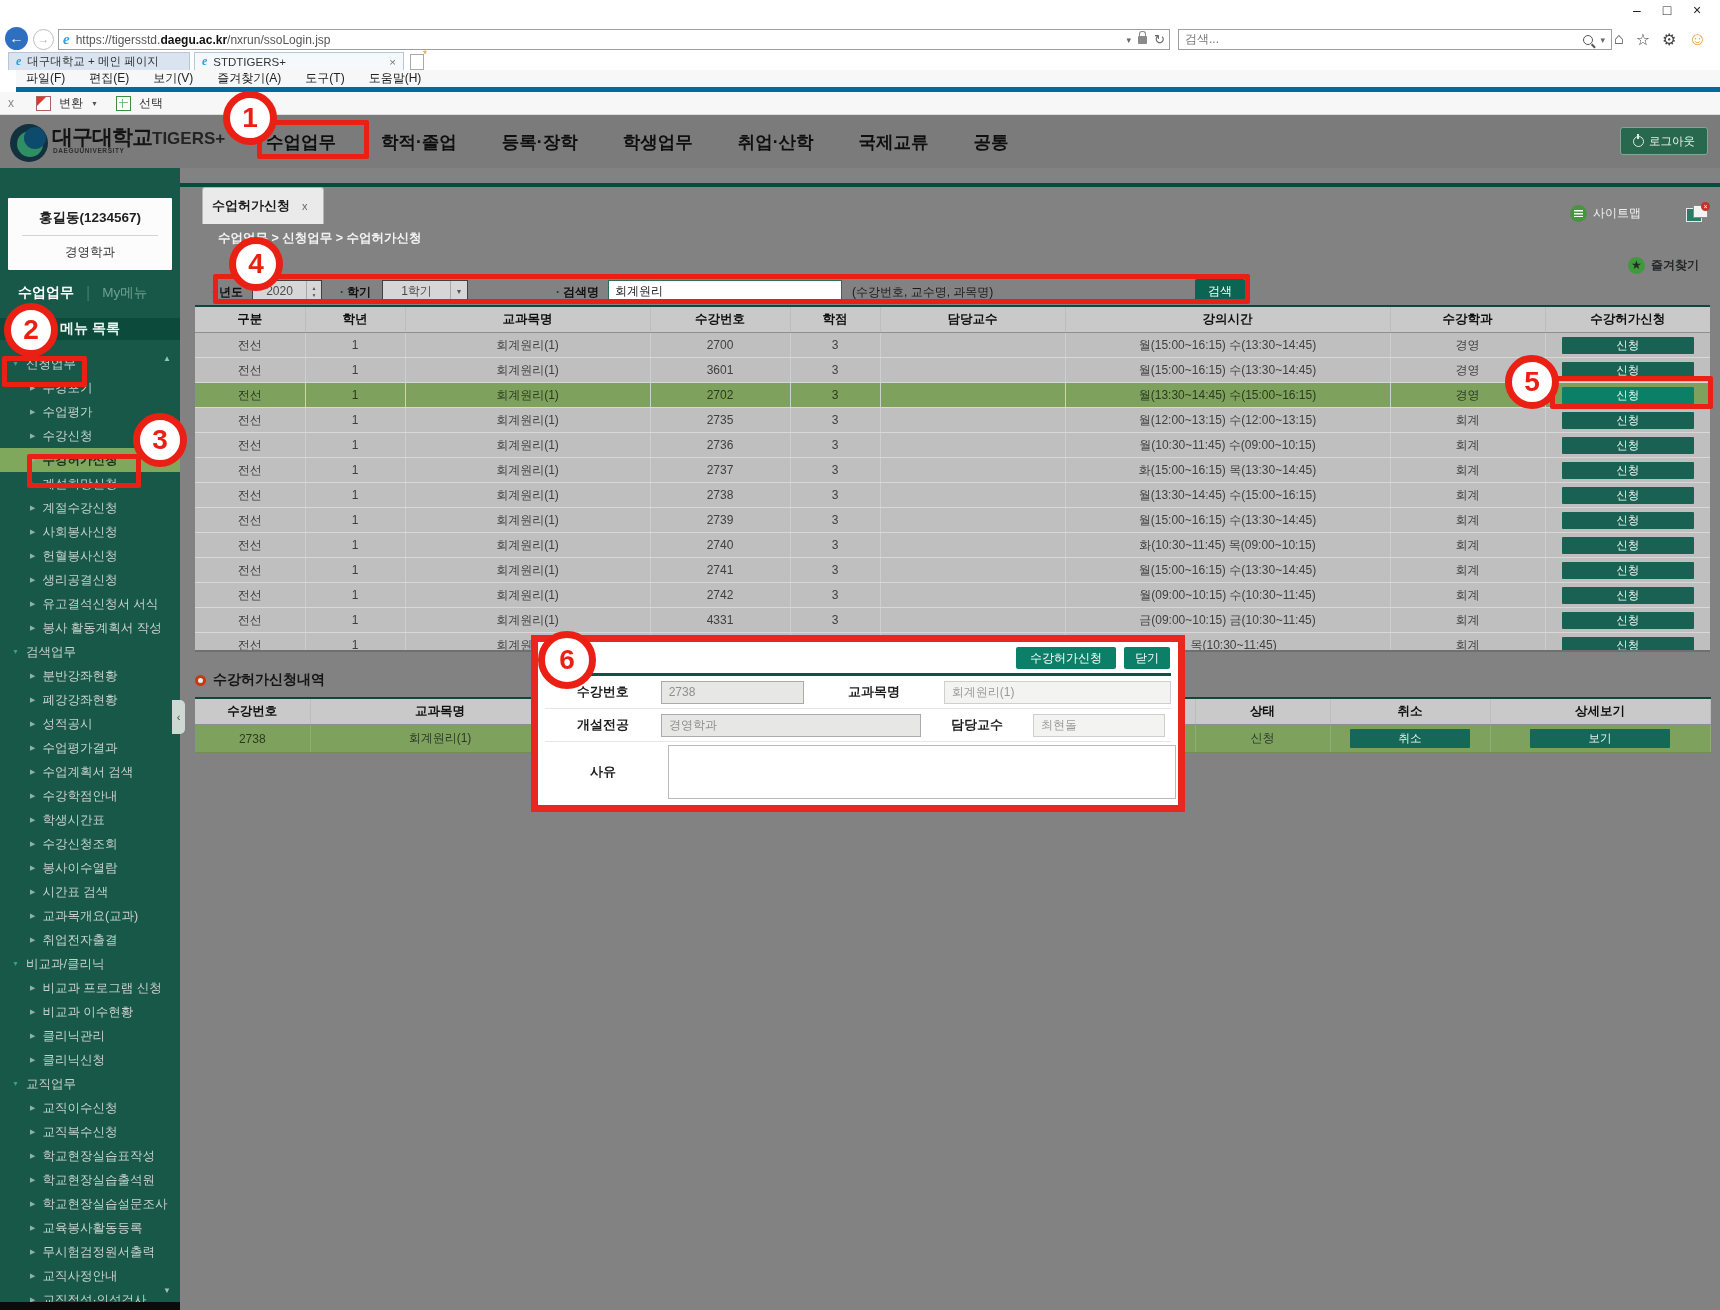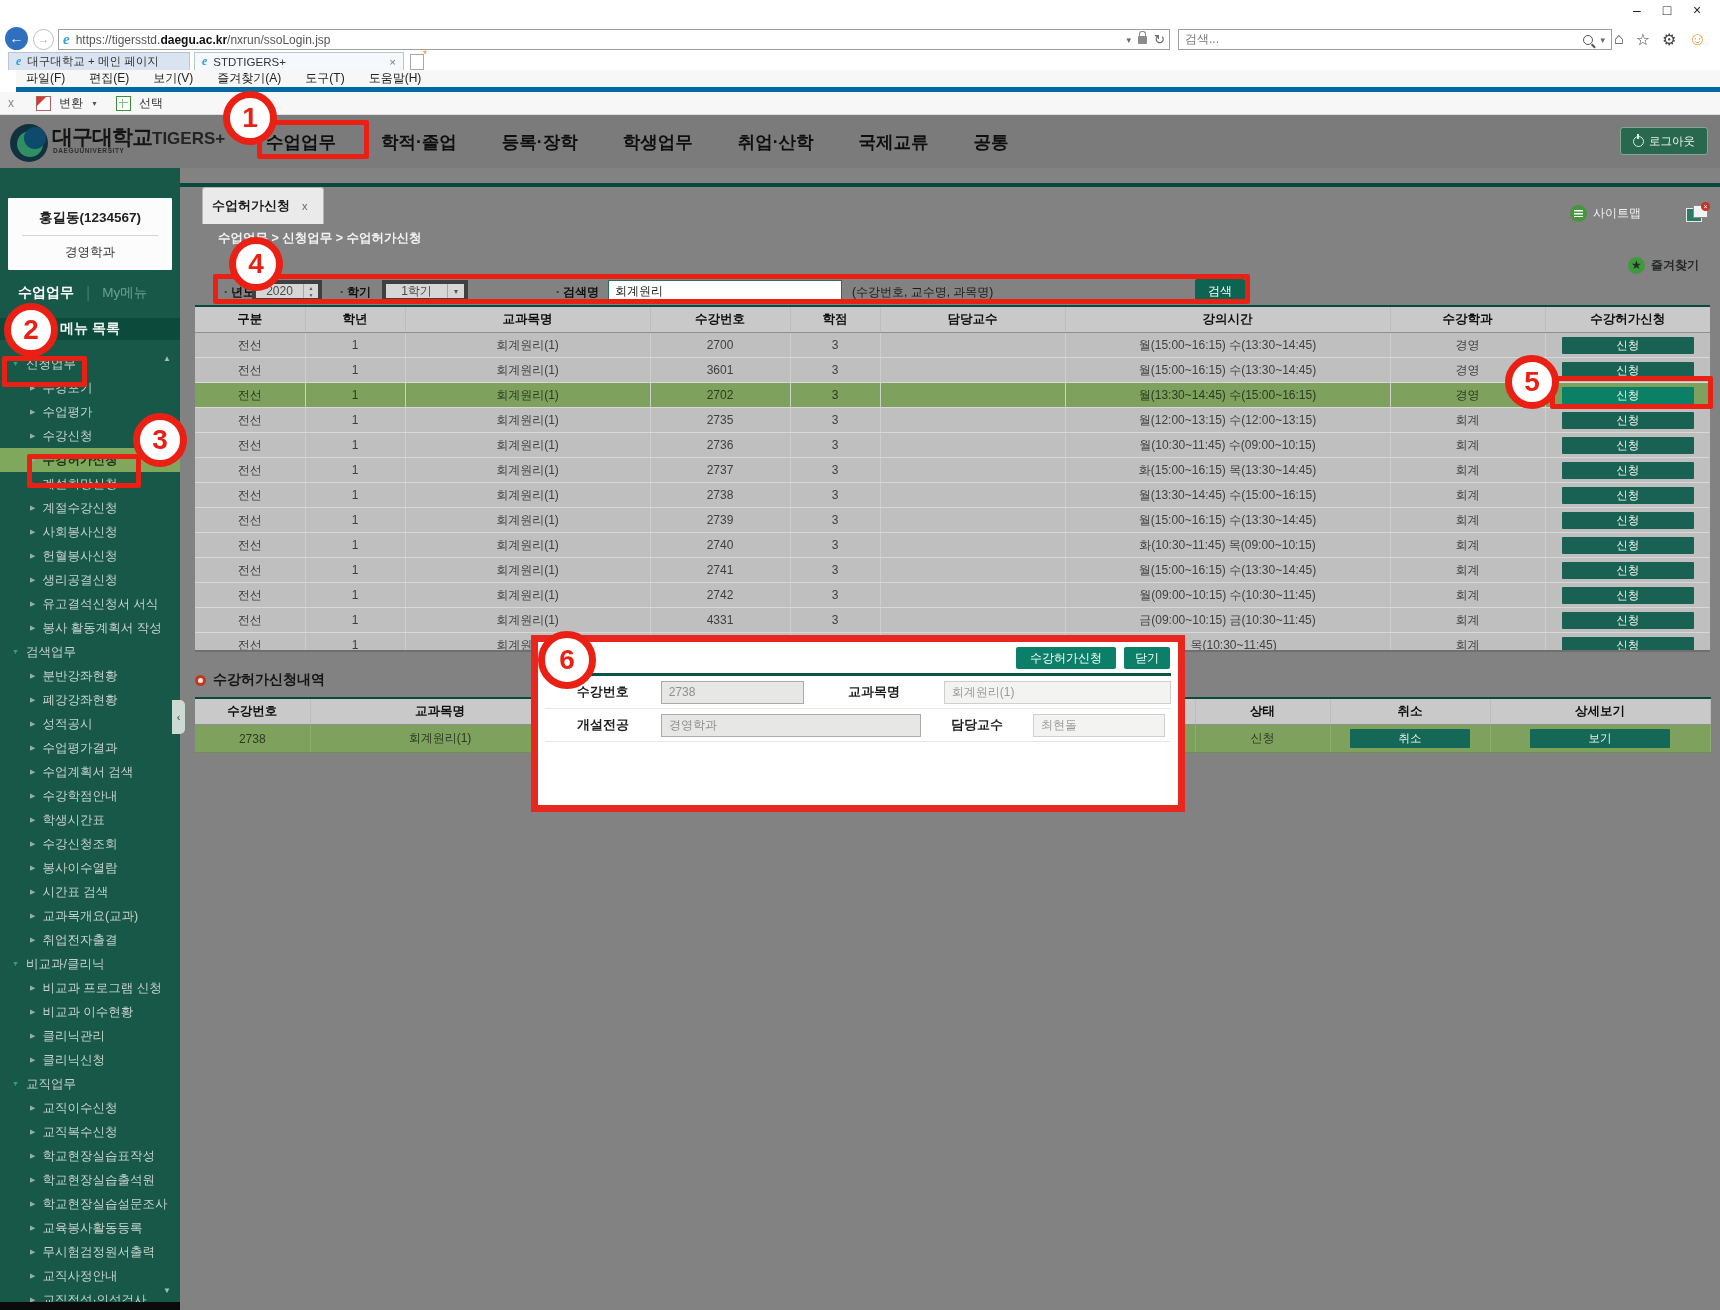--- a/index.html
+++ b/index.html
@@ -88,21 +88,21 @@
   .popup-ic .b2{position:absolute;left:7px;top:0;width:13px;height:11px;background:#f4f4f4;border:1px solid #8a8a8a}
   .popup-ic .bx{position:absolute;right:-2px;top:-3px;width:9px;height:9px;border-radius:50%;background:#c4332a;color:#fff;font-size:7px;line-height:9px;text-align:center}
   .fav{left:1628px;top:257px;display:flex;align-items:center;gap:6px}
   .fav-ic{width:17px;height:17px;border-radius:50%;background:#3f9a3c;color:#fff;font-size:10px;line-height:17px;text-align:center}
   .fav span{font-size:12px;color:#26282a;font-weight:bold}
   .breadcrumb{left:218px;top:230px;font-size:12.5px;font-weight:bold;color:#f2f2f2}
   
   .srow{z-index:2}
   .slabel{font-size:12px;font-weight:bold;color:#101010}
   .slabel::before{content:"·";margin-right:3px;color:#0c4a3c;font-weight:900}
-  .ybox,.sembox{background:#d6d6d6;border:4px solid #404040;box-sizing:border-box;font-size:12px;color:#4a4a4a;display:flex;align-items:center}
+  .ybox,.sembox{background:#d6d6d6;border:1px solid #404040;box-sizing:border-box;font-size:12px;color:#4a4a4a;display:flex;align-items:center}
   .ybox{left:252px;top:280px;width:70px;height:22px}
   .ybox .yv{flex:1;text-align:center}
   .spin{width:14px;height:100%;border-left:1px solid #a8a8a8;display:flex;flex-direction:column;align-items:center;justify-content:center;font-size:5px;color:#555;gap:1px}
   .sembox{left:382px;top:280px;width:86px;height:22px}
   .sembox .sv{flex:1;text-align:center}
   .ddarr{width:16px;height:100%;border-left:1px solid #a8a8a8;display:flex;align-items:center;justify-content:center;font-size:8px;color:#555}
   .kwinput{left:608px;top:280px;width:234px;height:22px;background:#fff;border:1px solid #2a6f5e;box-sizing:border-box;font-size:12px;color:#222;display:flex;align-items:center;padding-left:6px}
   .hint{left:852px;top:284px;font-size:12px;color:#1a1a1a}
   .searchbtn{left:1195px;top:279px;width:50px;height:25px;background:#0c6552;color:#fff;font-size:12px;display:flex;align-items:center;justify-content:center;border-radius:2px}
   
@@ -306,21 +306,21 @@
   <span class="b1"></span>
     <span class="b2"></span>
     <span class="bx">×</span>
 </div>
 <div class="abs fav">
   <span class="fav-ic">★</span>
   <span>즐겨찾기</span>
 </div>
 <div class="abs breadcrumb">수업업무 &gt; 신청업무 &gt; 수업허가신청</div>
 
-<div class="abs slabel srow" style="left:224px;top:284px">년도</div>
+<div class="abs slabel srow" style="left:212px;top:284px">년도</div>
 <div class="abs ybox srow">
   <span class="yv">2020</span>
   <span class="spin">
       <span>▲</span>
       <span>▼</span>
     </span>
 </div>
 <div class="abs slabel srow" style="left:340px;top:284px">학기</div>
 <div class="abs sembox srow">
   <span class="sv">1학기</span>
@@ -568,20 +568,24 @@
     <span class="m-input dis1" style="width:144px">2738</span>
     <span class="m-label" style="width:140px">교과목명</span>
     <span class="m-input dis2" style="width:228px">회계원리(1)</span>
   </div>
   <div class="m-row" style="top:67px;height:32px">
     <span class="m-label" style="width:116px">개설전공</span>
     <span class="m-input dis1" style="width:260px">경영학과</span>
     <span class="m-label" style="width:112px">담당교수</span>
     <span class="m-input dis2" style="width:132px">최현돌</span>
   </div>
+  <div class="m-row" style="top:100px;height:60px;border-bottom:none">
+    <span class="m-label" style="width:116px">사유</span>
+    <span class="m-textarea"></span>
+  </div>
 </div>
 
 <div class="rbox" style="left:257px;top:120px;width:112px;height:39px"></div>
 <div class="rbox" style="left:2px;top:356px;width:85px;height:31px"></div>
 <div class="rbox" style="left:27px;top:454px;width:114px;height:34px"></div>
 <div class="rbox" style="left:213px;top:274px;width:1037px;height:30px"></div>
 <div class="rbox" style="left:1550px;top:376px;width:163px;height:33px"></div>
 
 <div class="rcirc" style="left:223px;top:91px">1</div>
 <div class="rcirc" style="left:4px;top:303px">2</div>

